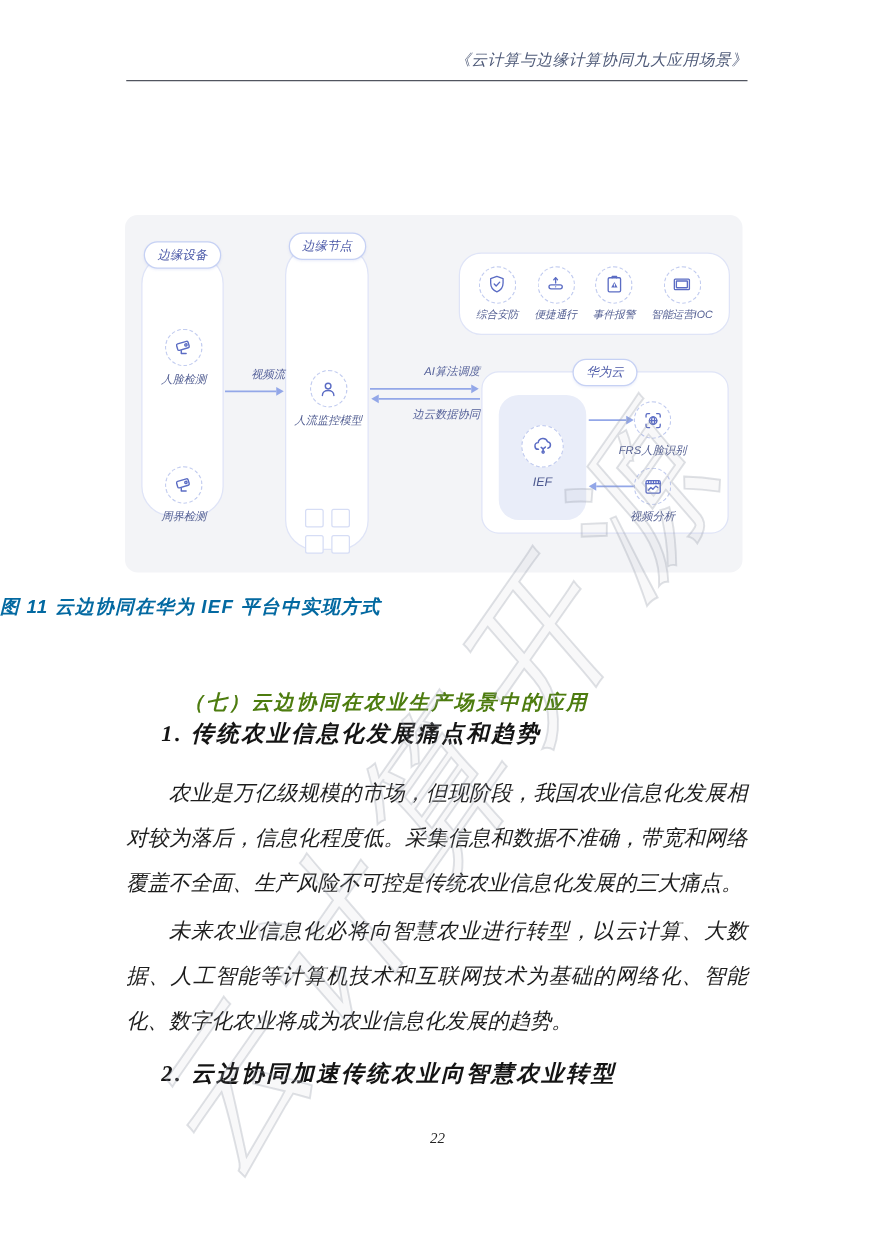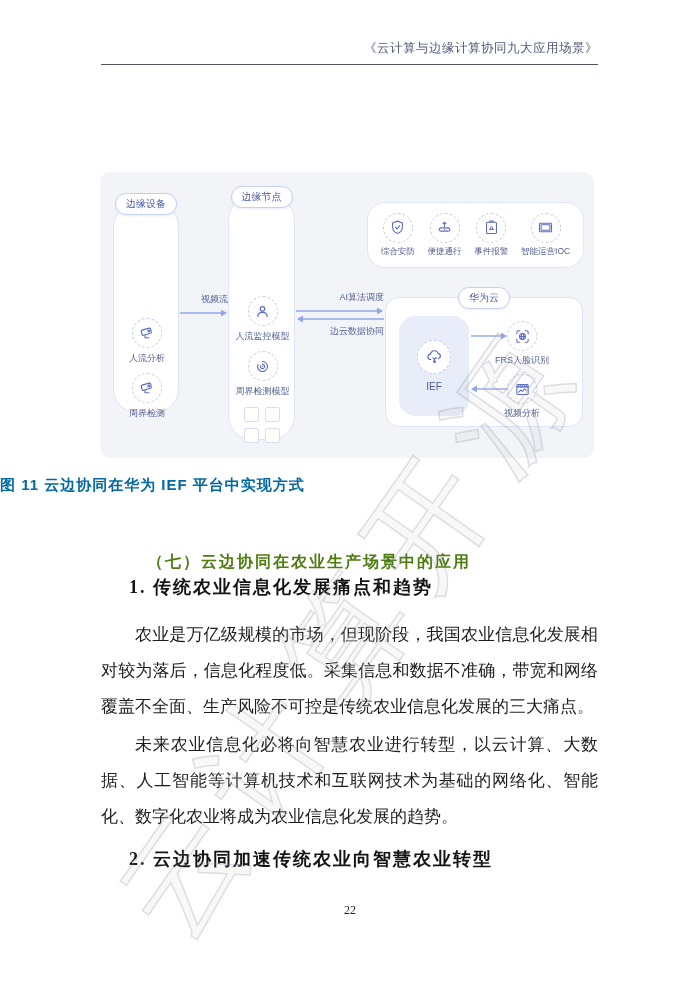--- a/index.html
+++ b/index.html
@@ -1,18 +1,18 @@
 <!DOCTYPE html>
 <html><head>
 <meta charset="utf-8">
 <style>
   * { margin:0; padding:0; box-sizing:border-box; }
   html,body { background:#ffffff; }
   body { font-family:"Liberation Sans", sans-serif; }
-  .page { position:relative; width:700px; height:990px; background:#ffffff; overflow:hidden; }
+  .page { position:relative; width:700px; height:990px; background:#ffffff; overflow:hidden;font-style:italic; }
 
   
   .header { position:absolute; top:40px; left:101px; width:497px; text-align:right;
             font-family:"Liberation Serif", serif; font-size:12.5px; color:#4e5a78;
             padding-bottom:7px; border-bottom:1px solid #51555f; letter-spacing:.5px; }
 
   
   .para { position:absolute; left:101px; width:497px; font-size:17px; line-height:36px;
           color:#1d1d1d; text-align:justify; }
   .para.indent { text-indent:34px; }
@@ -85,31 +85,31 @@
 
   <div class="header">《云计算与边缘计算协同九大应用场景》</div>
 
   <div class="watermark">云计算开源</div>
 
 
   <div class="figure">
 
     <div class="panel" id="panel-left">
       <div class="pill">边缘设备</div>
-      <div class="node" style="left:0;width:66px;top:114px;">
+      <div class="node" style="left:0;width:66px;top:59px;">
         <div class="icirc">
           <svg width="17" height="17" viewBox="0 0 24 24" fill="none" stroke="#5b6cc4" stroke-width="1.6" stroke-linecap="round" stroke-linejoin="round">
               <g transform="rotate(-16 11 9)">
                 <rect x="3.5" y="5.5" width="13.5" height="7.5" rx="1.6"></rect>
                 <circle cx="13.8" cy="9.2" r="1.3"></circle>
               </g>
               <path d="M8.5 14.8V18h5.5"></path>
             </svg>
         </div>
-        <div class="nlabel">人流分析</div>
+        <div class="nlabel">人脸检测</div>
       </div>
       <div class="node" style="left:0;width:66px;top:169px;">
         <div class="icirc">
           <svg width="17" height="17" viewBox="0 0 24 24" fill="none" stroke="#5b6cc4" stroke-width="1.6" stroke-linecap="round" stroke-linejoin="round">
               <g transform="rotate(-16 11 9)">
                 <rect x="3.5" y="5.5" width="13.5" height="7.5" rx="1.6"></rect>
                 <circle cx="13.8" cy="9.2" r="1.3"></circle>
               </g>
               <path d="M8.5 14.8V18h5.5"></path>
             </svg>
@@ -121,30 +121,20 @@
     <div class="panel" id="panel-mid">
       <div class="pill">边缘节点</div>
       <div class="node" style="left:0;width:67px;top:99px;">
         <div class="icirc">
           <svg width="17" height="17" viewBox="0 0 24 24" fill="none" stroke="#5b6cc4" stroke-width="1.6" stroke-linecap="round" stroke-linejoin="round">
               <circle cx="12" cy="8.3" r="3.2"></circle>
               <path d="M5.5 19c0-3.6 2.9-5.7 6.5-5.7s6.5 2.1 6.5 5.7"></path>
             </svg>
         </div>
         <div class="nlabel">人流监控模型</div>
-      </div>
-      <div class="node" style="left:0;width:67px;top:154px;">
-        <div class="icirc">
-          <svg width="17" height="17" viewBox="0 0 24 24" fill="none" stroke="#5b6cc4" stroke-width="1.6" stroke-linecap="round" stroke-linejoin="round">
-              <path d="M12 5a7 7 0 1 1-6.3 4"></path>
-              <path d="M12 9a3 3 0 1 1-2.7 1.8"></path>
-              <circle cx="12" cy="12" r="0.8" fill="#5b6cc4" stroke="none"></circle>
-            </svg>
-        </div>
-        <div class="nlabel">周界检测模型</div>
       </div>
       <div class="squares">
         <div></div>
         <div></div>
         <div></div>
         <div></div>
       </div>
     </div>
 
     <div class="panel" id="panel-services">

